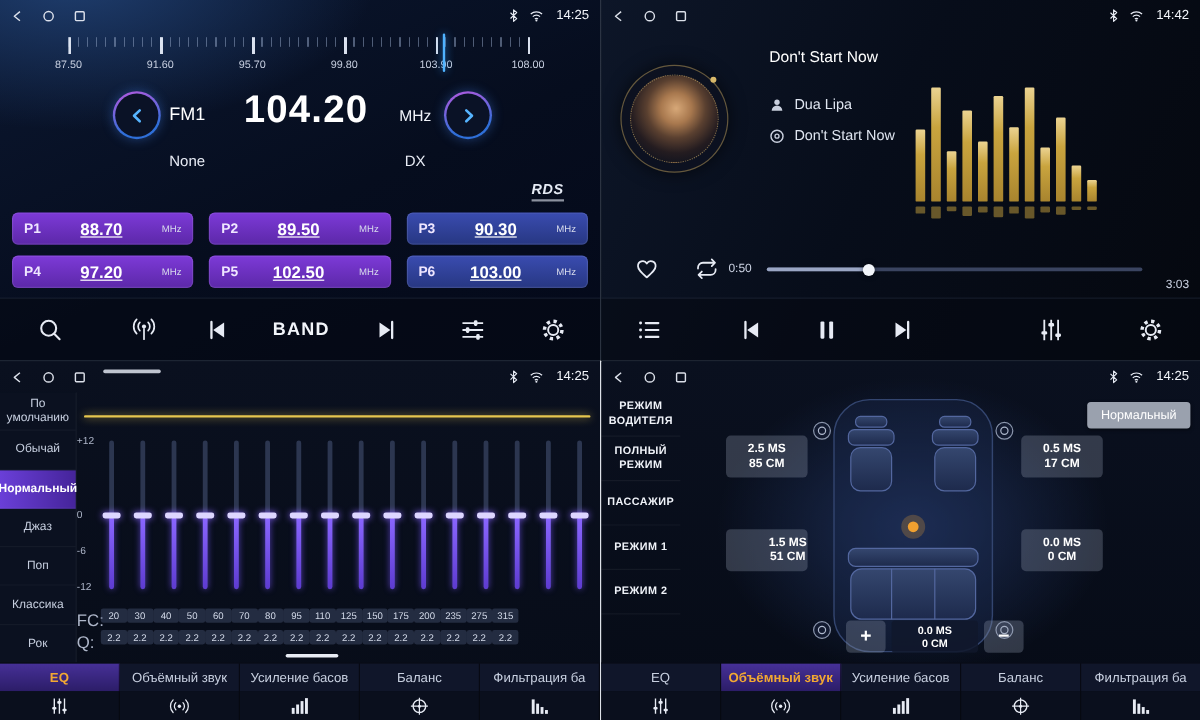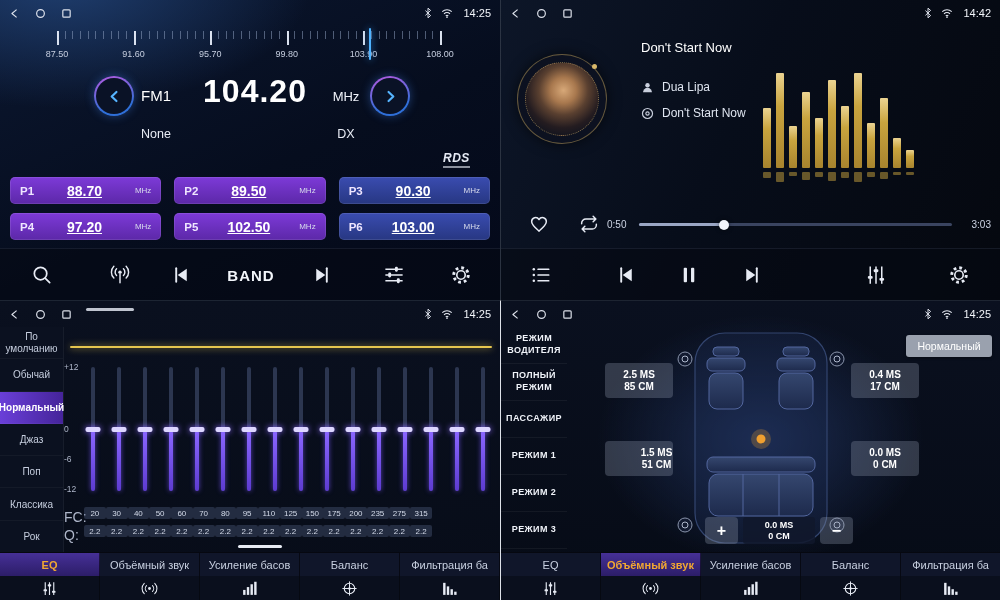--- a/index.html
+++ b/index.html
@@ -85,21 +85,21 @@
 .pt-icon{width:13px;height:13px;color:#c9cfdd;}
 .visualizer{position:absolute;left:262px;top:62px;width:152px;height:106px;display:flex;
   align-items:flex-end;gap:5px;}
 .vbar{width:8px;border-radius:1px;background:linear-gradient(180deg,#ebd391 0%,#c9a43e 35%,#a8842e 100%);}
 .visualizer-reflect{position:absolute;left:262px;top:172px;width:152px;height:12px;display:flex;
   align-items:flex-start;gap:5px;}
 .vstub{width:8px;background:rgba(201,164,62,.5);border-radius:1px;}
 .pc-heart{position:absolute;left:27px;top:213px;width:22px;height:22px;cursor:pointer;}
 .pc-repeat{position:absolute;left:77px;top:213px;width:22px;height:22px;cursor:pointer;}
 .pc-elapsed{position:absolute;left:106px;top:219px;font-size:10px;color:#cdd4e4;}
-.pc-duration{position:absolute;right:9px;top:219px;font-size:10px;color:#cdd4e4;margin-left:12px;}
+.pc-duration{position:absolute;right:9px;top:232px;font-size:10px;color:#cdd4e4;margin-left:12px;}
 .pc-track{position:absolute;left:138px;right:48px;top:223px;height:3px;background:#3a4460;
   border-radius:2px;cursor:pointer;}
 .pc-fill{height:100%;background:#9aa6c4;border-radius:2px;}
 .pc-knob{position:absolute;top:-3.5px;width:10px;height:10px;border-radius:50%;background:#f2f5fa;
   margin-left:-5px;box-shadow:0 0 4px rgba(0,0,0,.5);}
 
 
 .eq-side{position:absolute;left:0;top:26px;width:64px;bottom:48px;background:#0b1120;
   display:flex;flex-direction:column;border-right:1px solid rgba(255,255,255,.05);}
 .eq-side .item{flex:0 0 32.3px;display:flex;align-items:center;justify-content:center;text-align:center;
@@ -742,21 +742,20 @@
           </span>
         <span class="sb-time">14:25</span>
       </div>
     </div>
     <div class="sr-modes" id="surround-modes">
         <div class="mode">РЕЖИМ ВОДИТЕЛЯ</div>
         <div class="mode">ПОЛНЫЙ РЕЖИМ</div>
         <div class="mode">ПАССАЖИР</div>
         <div class="mode">РЕЖИМ 1</div>
         <div class="mode">РЕЖИМ 2</div>
-        <div class="mode">РЕЖИМ 3</div>
       </div>
     <div class="sr-profile">Нормальный</div>
     <div class="car">
       <svg viewBox="0 0 176 220">
         <defs>
           <linearGradient id="seatG" x1="0" y1="0" x2="0" y2="1">
             <stop offset="0" stop-color="#35476f"></stop>
               <stop offset="1" stop-color="#1d2a4c"></stop>
           </linearGradient>
         </defs>
@@ -786,21 +785,21 @@
         </g>
         <circle cx="88" cy="110" r="10" fill="rgba(240,160,48,0.25)"></circle>
         <circle cx="88" cy="110" r="4.5" fill="#f0a030"></circle>
       </svg>
     </div>
     <div class="delaybox" id="d-fl">
       <span>2.5 MS</span>
       <span>85 CM</span>
     </div>
     <div class="delaybox" id="d-fr">
-      <span>0.4 MS</span>
+      <span>0.5 MS</span>
       <span>17 CM</span>
     </div>
     <div class="delaybox" id="d-rl">
       <span>1.5 MS</span>
       <span>51 CM</span>
     </div>
     <div class="delaybox" id="d-rr">
       <span>0.0 MS</span>
       <span>0 CM</span>
     </div>

